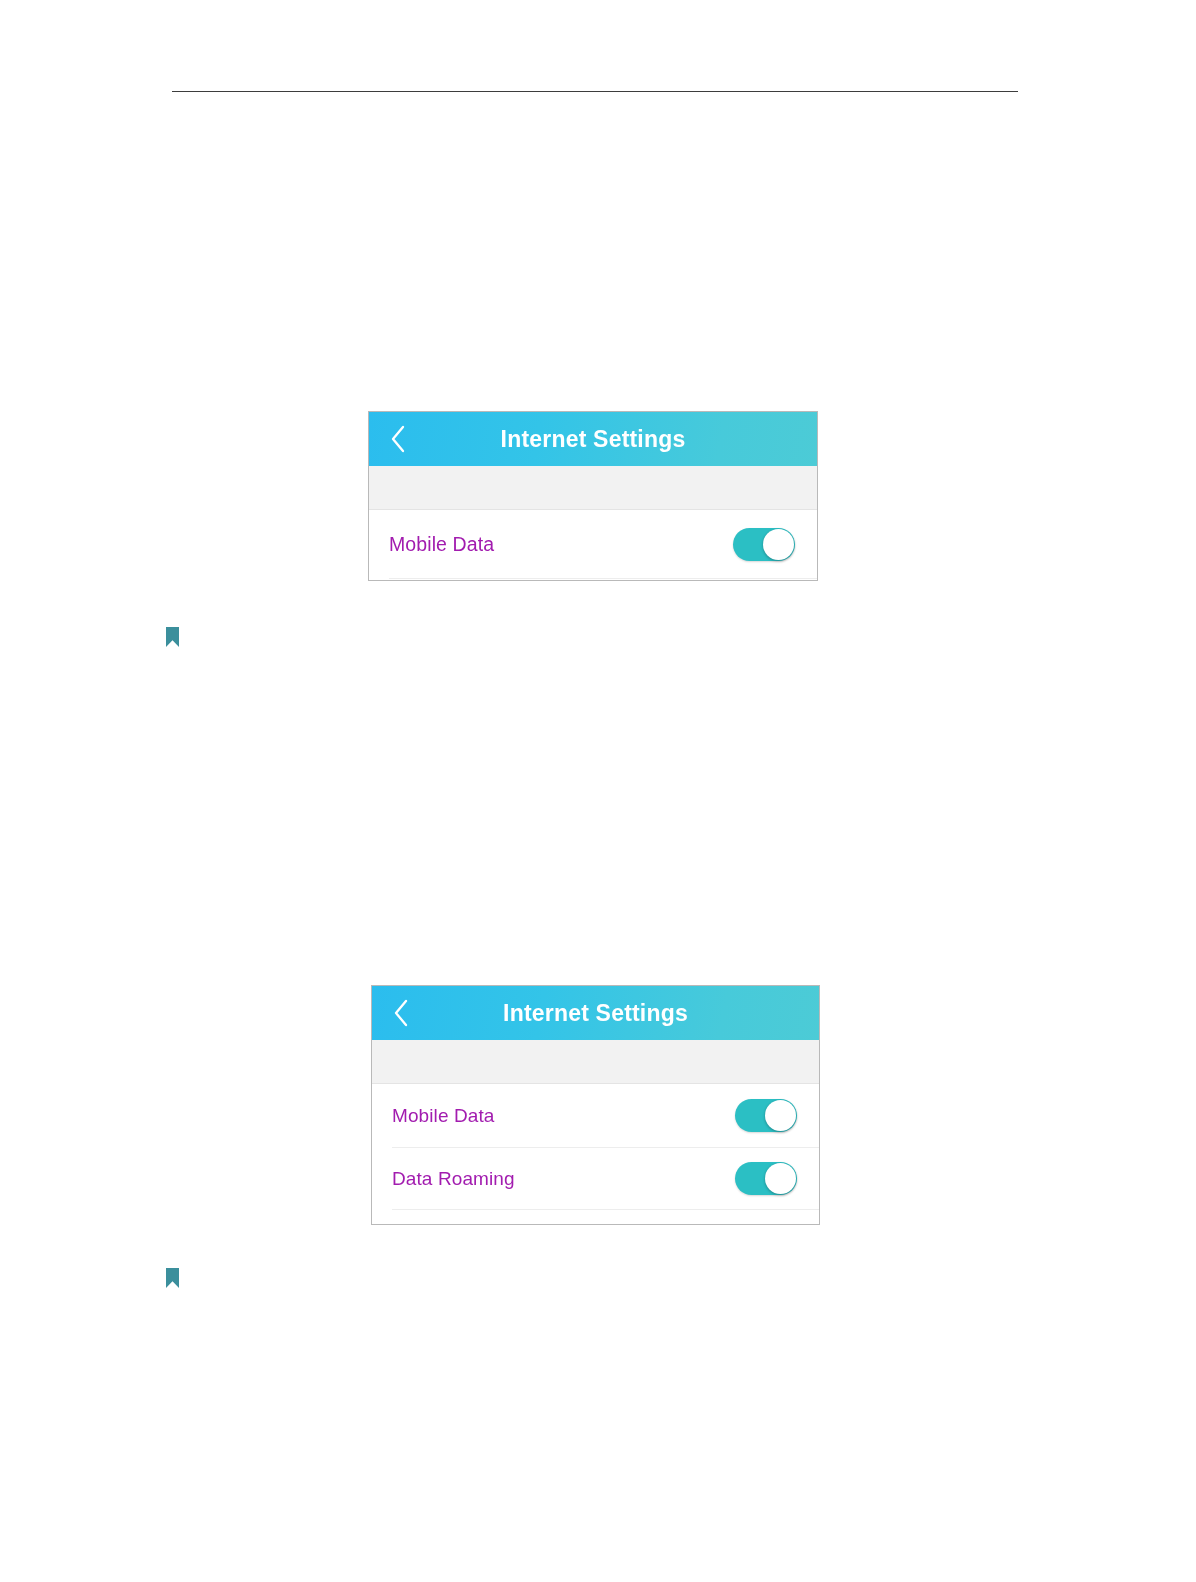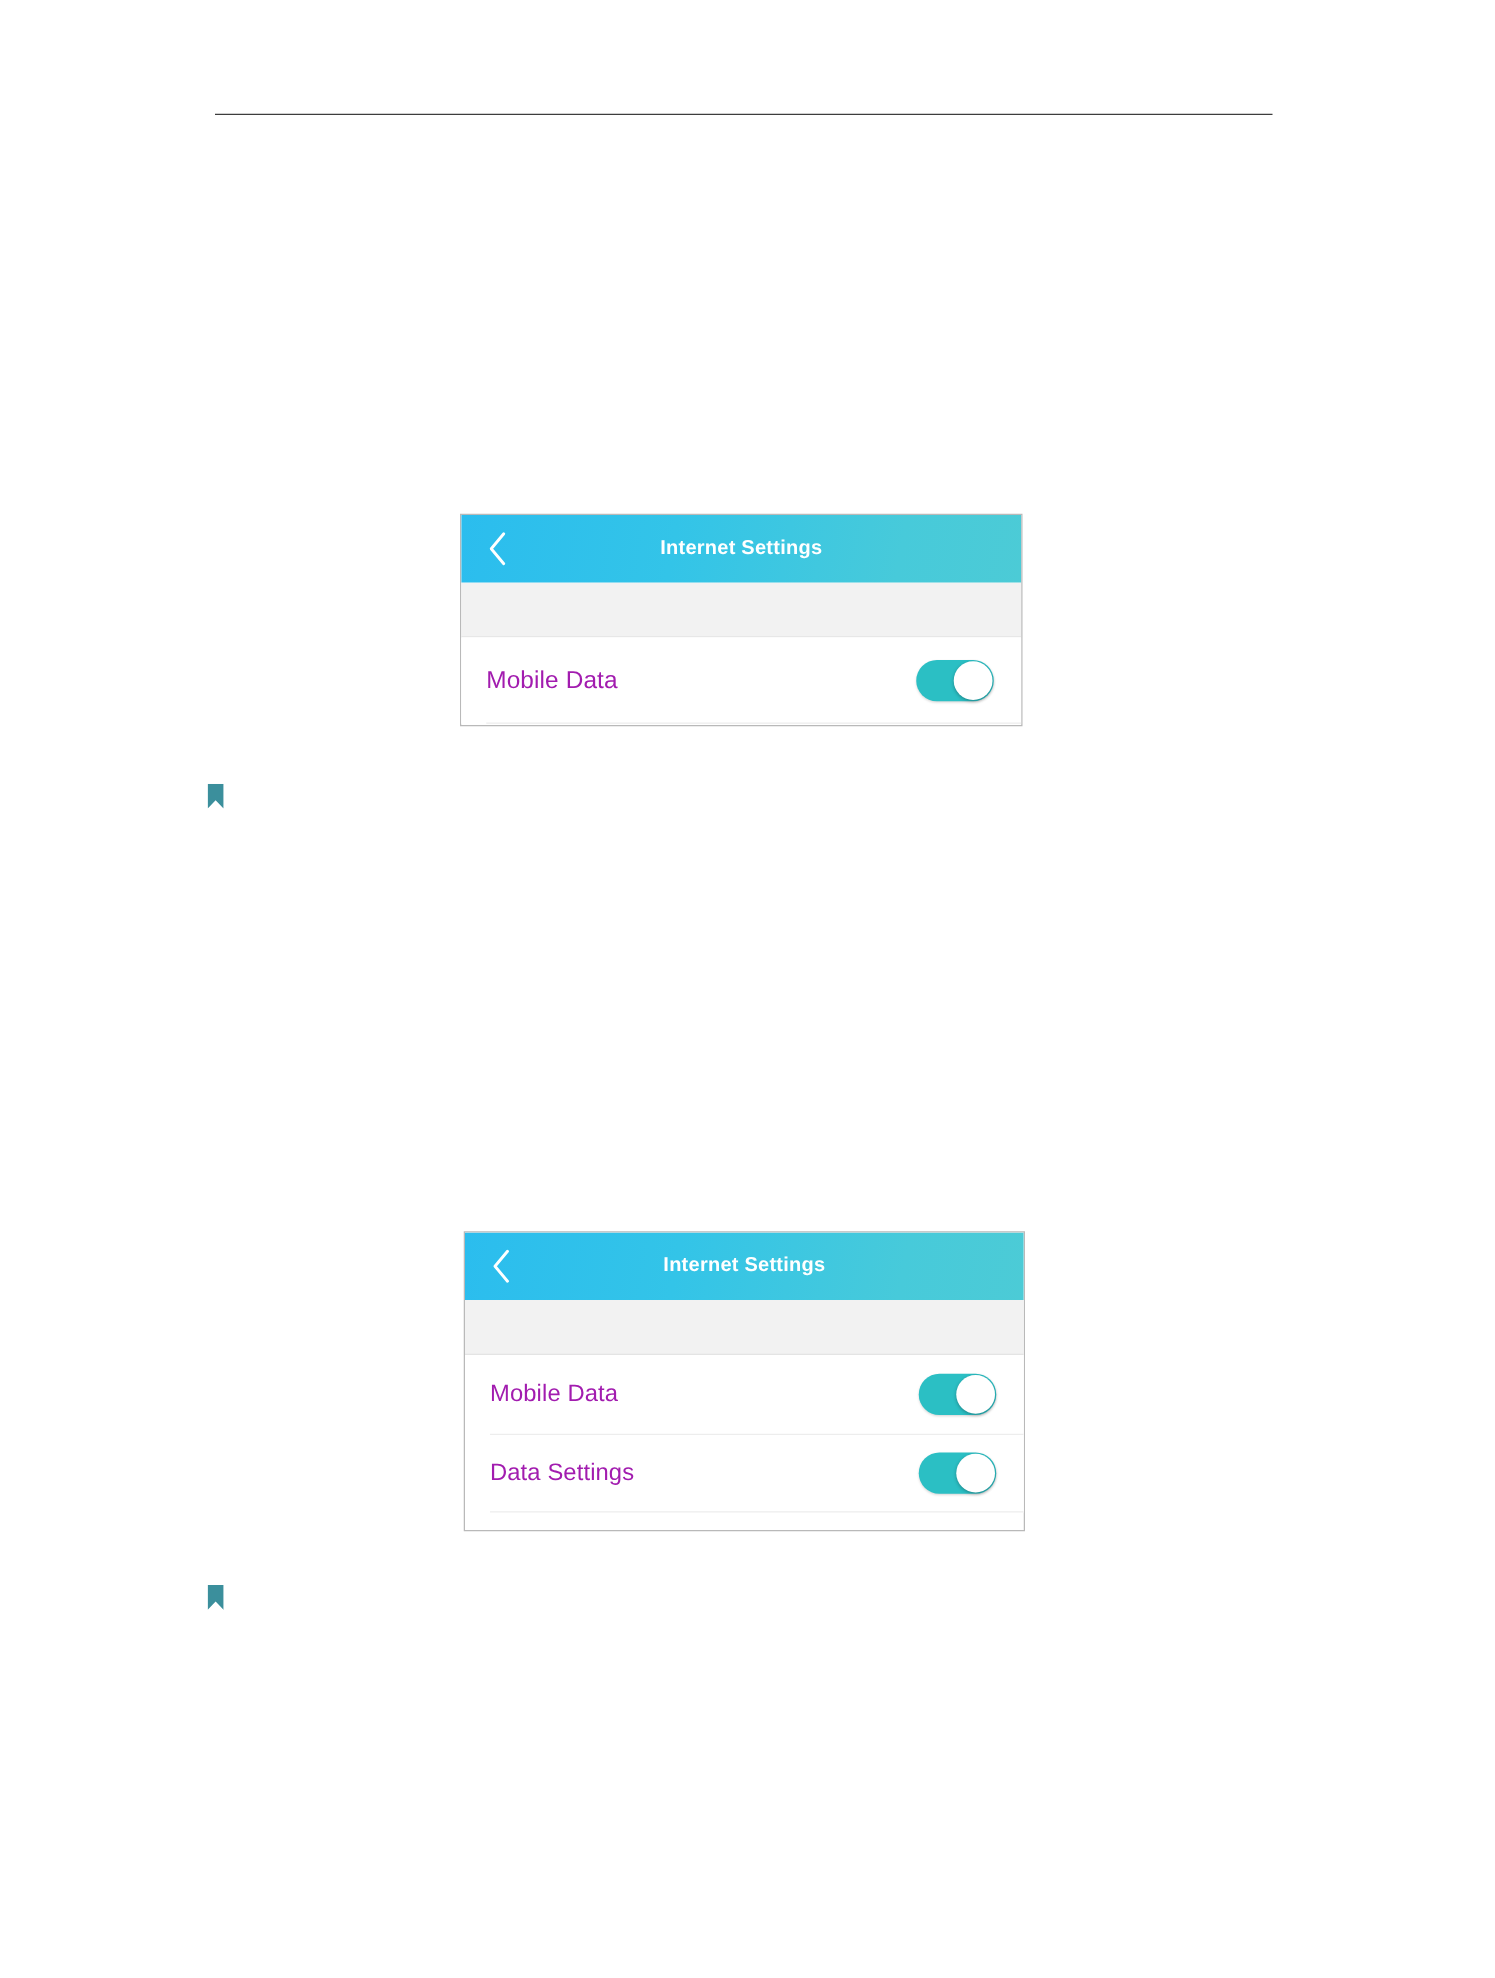--- a/index.html
+++ b/index.html
@@ -89,21 +89,21 @@
     width: 58px;
     display: flex;
     align-items: center;
     justify-content: center;
   }
   .back-chevron svg {
     display: block;
   }
 
   .app-bar-title {
-    font-size: 16px;
+    font-size: 23px;
     font-weight: bold;
     color: #ffffff;
     letter-spacing: 0.2px;
     line-height: 1;
     white-space: nowrap;
   }
 
   
   .grey-band {
     width: 100%;
@@ -226,21 +226,21 @@
     <div class="settings-list">
 
       <div class="settings-row">
         <span class="settings-label">Mobile Data</span>
         <span class="toggle">
           <span class="knob"></span>
         </span>
       </div>
 
       <div class="settings-row with-rule">
-        <span class="settings-label">Data Settings</span>
+        <span class="settings-label">Data Roaming</span>
         <span class="toggle">
           <span class="knob"></span>
         </span>
       </div>
 
     </div>
 
   </div>
 
   <div class="bookmark-marker m2"></div>

